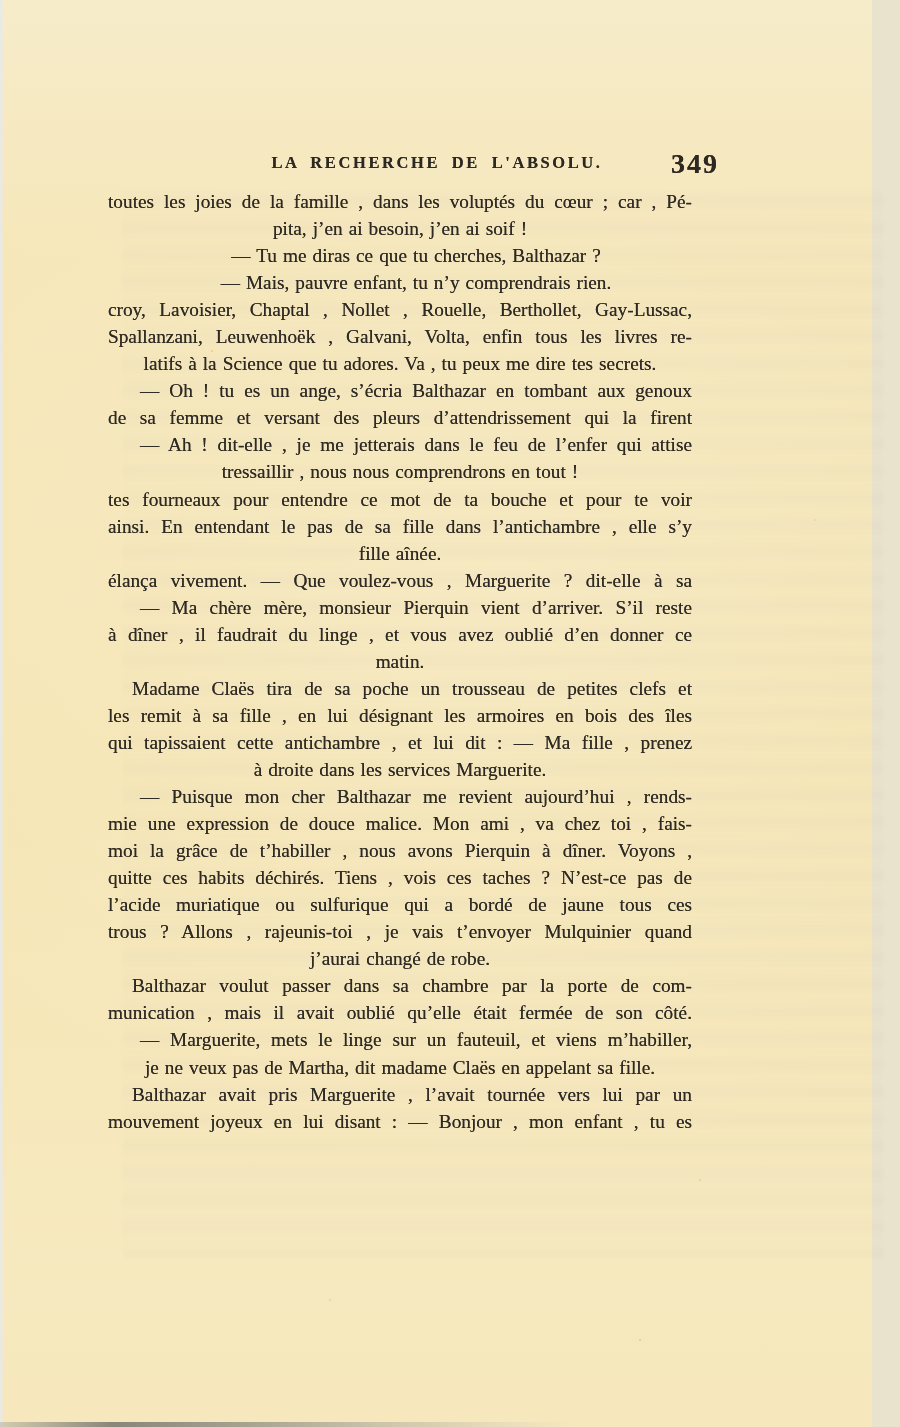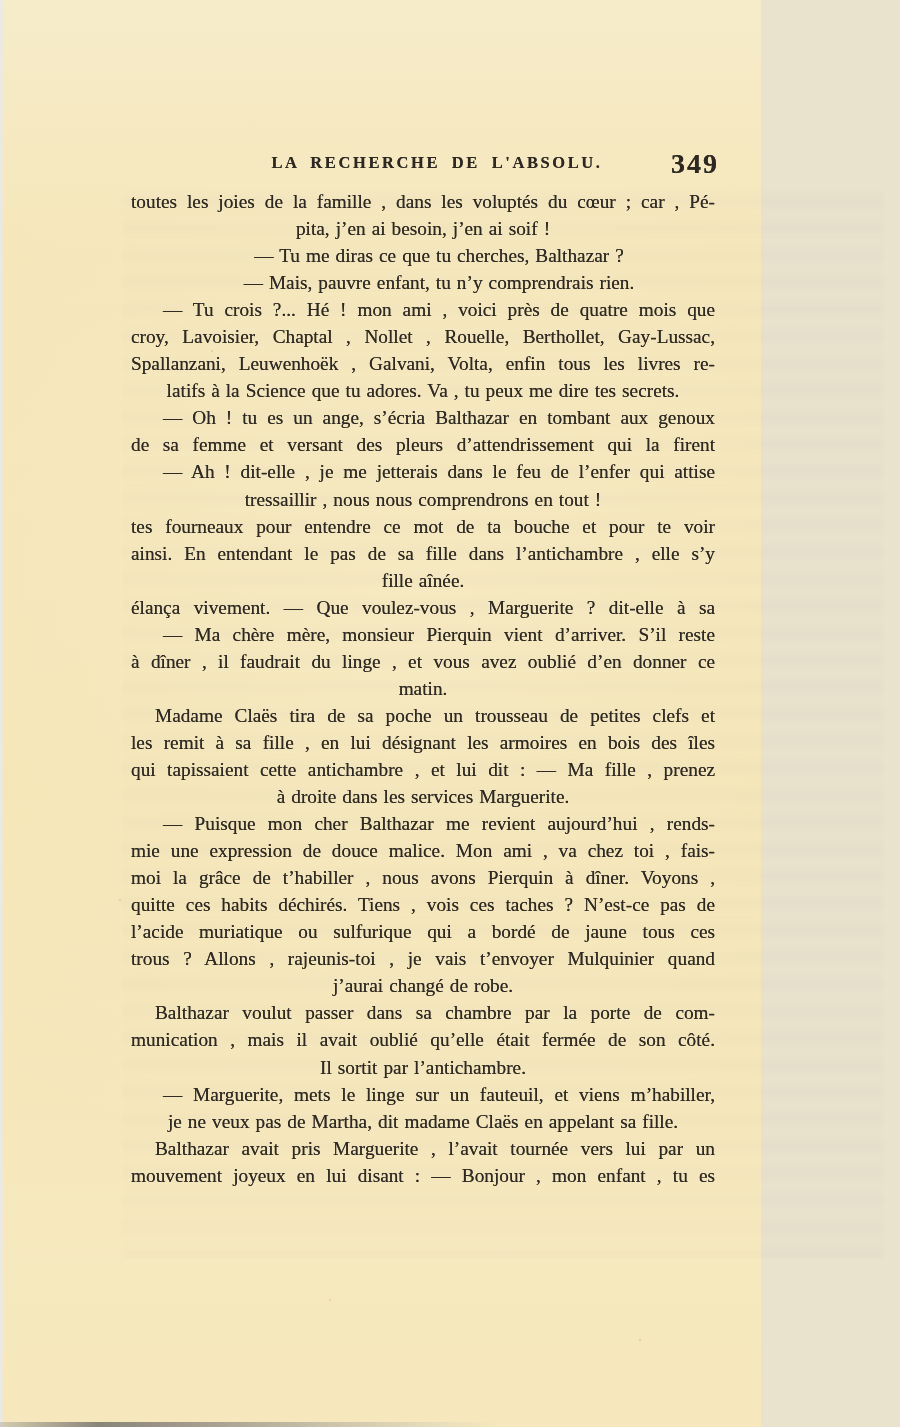--- a/index.html
+++ b/index.html
@@ -8,21 +8,21 @@
   }
   body {
     width: 900px;
     height: 1427px;
     overflow: hidden;
     font-family: "Liberation Serif", "DejaVu Serif", serif;
     background: #e9e2cc;
   }
   .scan-page {
     position: relative;
-    width: 761px;
+    width: 872px;
     height: 1427px;
     background:
       radial-gradient(ellipse 1200px 900px at 55% 45%, rgba(255,252,240,0.20), rgba(0,0,0,0) 60%),
       linear-gradient(180deg, #f6ecca 0%, #f6e7ba 18%, #f5e5b4 55%, #f7e9bf 88%, #f6e8bc 100%);
     color: #2e2a23;
   }
   
   .scan-page::before {
     content: "";
     position: absolute;
@@ -79,21 +79,21 @@
     right: -6px;
     font-size: 28px;
     font-weight: 700;
     letter-spacing: 2px;
     color: #2d2922;
     text-shadow: 0 0 0.5px rgba(45,41,34,0.75);
   }
   .text-block {
     position: absolute;
     top: 188px;
-    left: 131px;
+    left: 108px;
     width: 584px;
     font-size: 19.3px;
     line-height: 27.05px;
     word-spacing: 1.2px;
     color: #2e2a23;
     text-shadow: 0 0 0.55px rgba(46,42,35,0.8);
   }
   .line {
     white-space: normal;
     text-align: center;
@@ -135,21 +135,20 @@
     <span class="running-title">LA RECHERCHE DE L'ABSOLU.</span>
     <span class="page-number">349</span>
   </div>
 
   <div class="text-block">
 
   <div class="line none fill">toutes les joies de la famille , dans les voluptés du cœur ; car , Pé-</div>
       <div class="line none">pita, j’en ai besoin, j’en ai soif !</div>
       <div class="line dash">— Tu me diras ce que tu cherches, Balthazar ?</div>
       <div class="line dash">— Mais, pauvre enfant, tu n’y comprendrais rien.</div>
-      <div class="line dash fill">— Tu crois ?... Hé ! mon ami , voici près de quatre mois que</div>
       <div class="line none fill">croy, Lavoisier, Chaptal , Nollet , Rouelle, Berthollet, Gay-Lussac,</div>
       <div class="line none fill">Spallanzani, Leuwenhoëk , Galvani, Volta, enfin tous les livres re-</div>
       <div class="line none">latifs à la Science que tu adores. Va , tu peux me dire tes secrets.</div>
       <div class="line dash fill">— Oh ! tu es un ange, s’écria Balthazar en tombant aux genoux</div>
       <div class="line none fill">de sa femme et versant des pleurs d’attendrissement qui la firent</div>
       <div class="line dash fill">— Ah ! dit-elle , je me jetterais dans le feu de l’enfer qui attise</div>
       <div class="line none">tressaillir , nous nous comprendrons en tout !</div>
       <div class="line none fill">tes fourneaux pour entendre ce mot de ta bouche et pour te voir</div>
       <div class="line none fill">ainsi. En entendant le pas de sa fille dans l’antichambre , elle s’y</div>
       <div class="line none">fille aînée.</div>
@@ -163,21 +162,20 @@
       <div class="line none">à droite dans les services Marguerite.</div>
       <div class="line dash fill">— Puisque mon cher Balthazar me revient aujourd’hui , rends-</div>
       <div class="line none fill">mie une expression de douce malice. Mon ami , va chez toi , fais-</div>
       <div class="line none fill">moi la grâce de t’habiller , nous avons Pierquin à dîner. Voyons ,</div>
       <div class="line none fill">quitte ces habits déchirés. Tiens , vois ces taches ? N’est-ce pas de</div>
       <div class="line none fill">l’acide muriatique ou sulfurique qui a bordé de jaune tous ces</div>
       <div class="line none fill">trous ? Allons , rajeunis-toi , je vais t’envoyer Mulquinier quand</div>
       <div class="line none">j’aurai changé de robe.</div>
       <div class="line para fill">Balthazar voulut passer dans sa chambre par la porte de com-</div>
       <div class="line none fill">munication , mais il avait oublié qu’elle était fermée de son côté.</div>
-      <div class="line none">Il sortit par l’antichambre.</div>
       <div class="line dash fill">— Marguerite, mets le linge sur un fauteuil, et viens m’habiller,</div>
       <div class="line none">je ne veux pas de Martha, dit madame Claës en appelant sa fille.</div>
       <div class="line para fill">Balthazar avait pris Marguerite , l’avait tournée vers lui par un</div>
       <div class="line none fill">mouvement joyeux en lui disant : — Bonjour , mon enfant , tu es</div>
     </div>
 
   <div class="scan-edge-left"></div>
   <div class="scan-edge-bottom"></div>
 
 </div>

